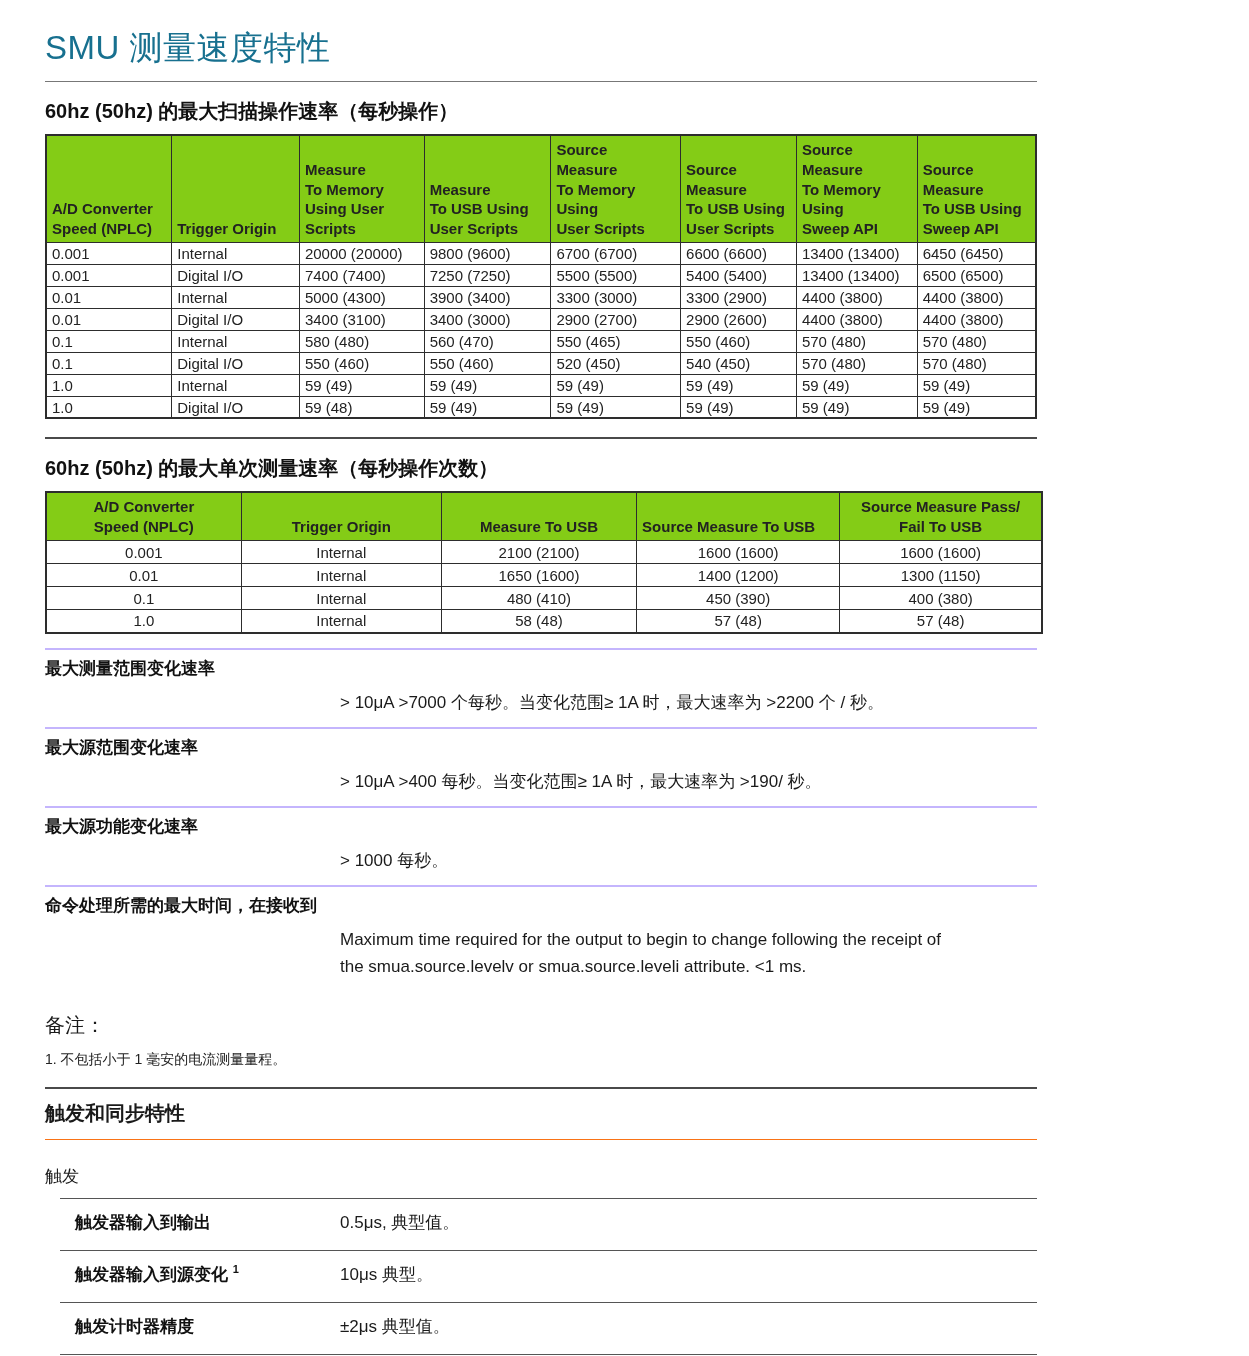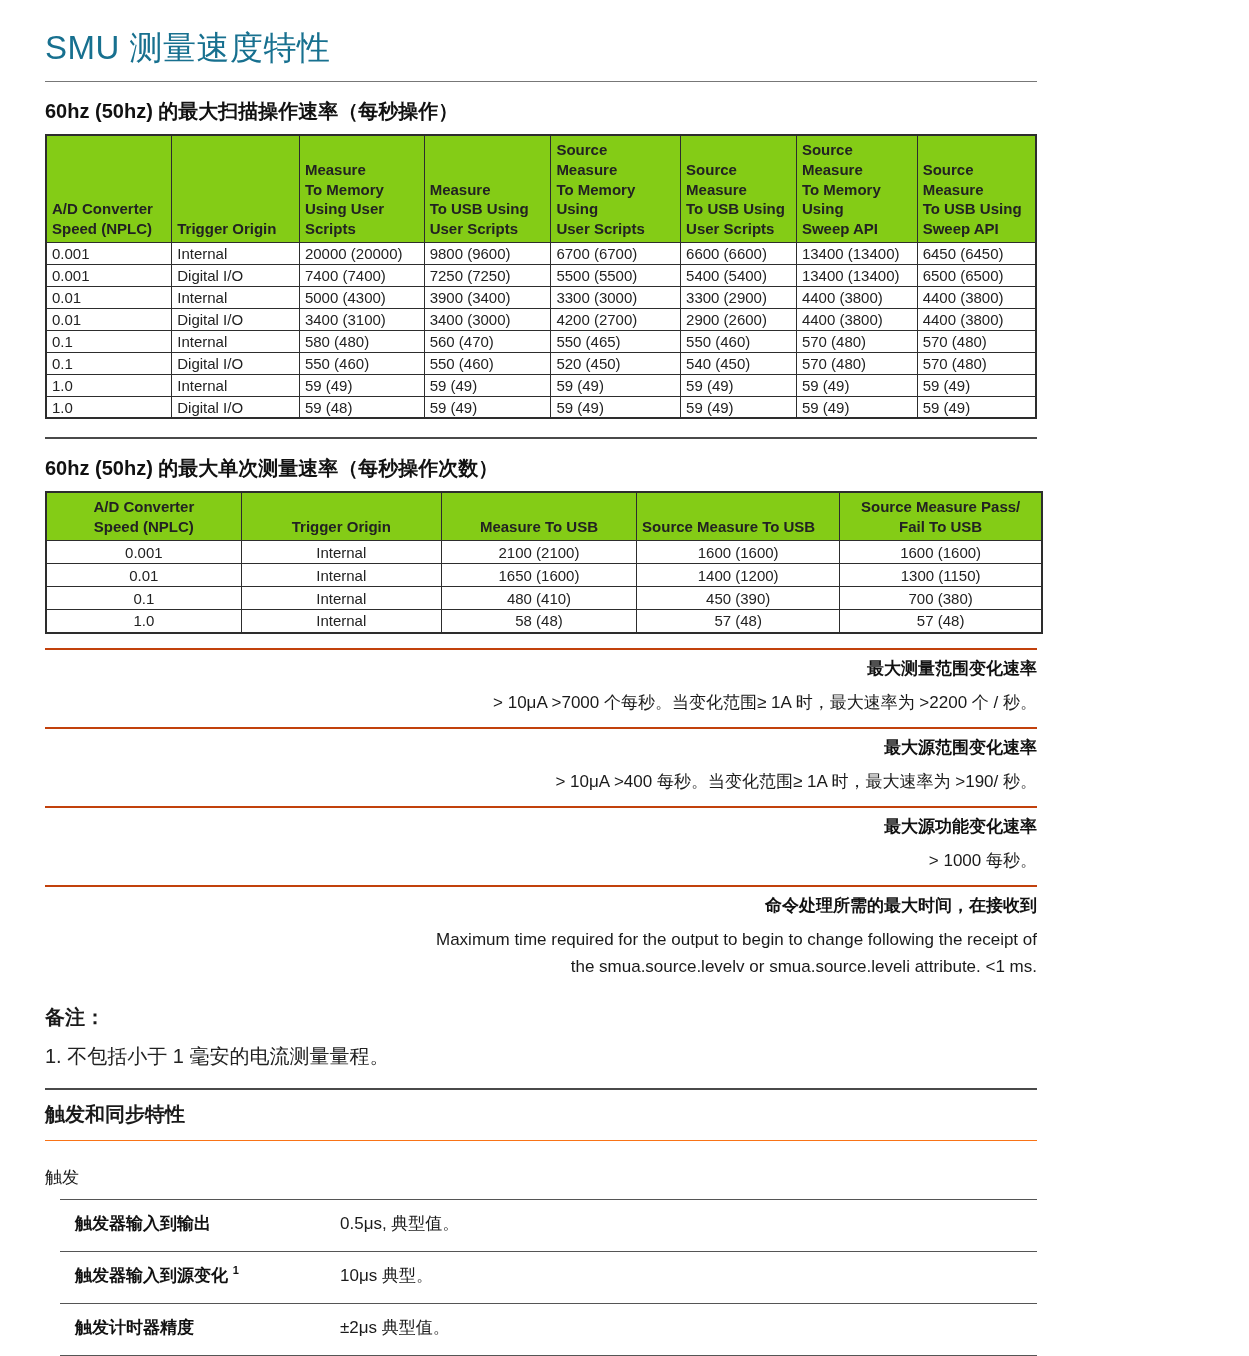--- a/index.html
+++ b/index.html
@@ -40,27 +40,27 @@
   #single-table { width:998px; }
   #single-table th, #single-table td { text-align:center; }
   #single-table thead th.c3 { text-align:left;margin-top:33px; }
   #single-table .c0 { width:19.6%; } #single-table .c1 { width:20.1%; }
   #single-table .c2 { width:19.6%; } #single-table .c3 { width:20.4%; }
   #single-table .c4 { width:20.3%; }
   #single-table tbody td { height:23px; }
 
   
   .spec-list { margin-top:14px; }
-  .spec-row { border-top:2px solid #c2410c; padding:7px 0 11px 0;text-align:right; }
+  .spec-row { border-top:2px solid #c4b5fd; padding:7px 0 11px 0; }
   .spec-label { font-size:17px; font-weight:700; color:#111; }
   .spec-value { margin-left:295px; margin-top:9px; font-size:17px; line-height:1.6; white-space:pre-line; }
 
   
-  .notes-heading { font-size:20px; font-weight:700; margin:12px 0 12px 0; }
-  .note-item { font-size:20px; color:#222; }
+  .notes-heading { font-size:20px; font-weight:400; margin:20px 0 12px 0; }
+  .note-item { font-size:14px; color:#222; }
 
   
   .section-rule { border:none; border-top:2px solid #4a4a4a; margin-top:18px; }
   .trigger-sync-heading { font-size:20px; font-weight:700; padding:11px 0 12px 0; border-bottom:1px solid #f97316; }
   .sub-heading { font-size:17px; font-weight:400; margin:25px 0 10px 0; }
   .trigger-rows { margin-left:15px; border-top:1.5px solid #555; }
   .trigger-row { display:flex; align-items:baseline; padding:12px 0 16px 15px; border-bottom:1.5px solid #555; }
   .trigger-row:last-child { border-bottom:none; }
   .trigger-label { flex:0 0 265px; font-size:17px; font-weight:700; color:#111; }
   .trigger-value { font-size:17px; }
@@ -139,21 +139,21 @@
             <td class="c4">3300 (3000)</td>
             <td class="c5">3300 (2900)</td>
             <td class="c6">4400 (3800)</td>
             <td class="c7">4400 (3800)</td>
           </tr>
           <tr>
             <td class="c0">0.01</td>
             <td class="c1">Digital I/O</td>
             <td class="c2">3400 (3100)</td>
             <td class="c3">3400 (3000)</td>
-            <td class="c4">4200 (2700)</td>
+            <td class="c4">2900 (2700)</td>
             <td class="c5">2900 (2600)</td>
             <td class="c6">4400 (3800)</td>
             <td class="c7">4400 (3800)</td>
           </tr>
           <tr>
             <td class="c0">0.1</td>
             <td class="c1">Internal</td>
             <td class="c2">580 (480)</td>
             <td class="c3">560 (470)</td>
             <td class="c4">550 (465)</td>
@@ -223,21 +223,21 @@
             <td class="c1">Internal</td>
             <td class="c2">1650 (1600)</td>
             <td class="c3">1400 (1200)</td>
             <td class="c4">1300 (1150)</td>
           </tr>
           <tr>
             <td class="c0">0.1</td>
             <td class="c1">Internal</td>
             <td class="c2">480 (410)</td>
             <td class="c3">450 (390)</td>
-            <td class="c4">700 (380)</td>
+            <td class="c4">400 (380)</td>
           </tr>
           <tr>
             <td class="c0">1.0</td>
             <td class="c1">Internal</td>
             <td class="c2">58 (48)</td>
             <td class="c3">57 (48)</td>
             <td class="c4">57 (48)</td>
           </tr>
         </tbody>
     </table>

